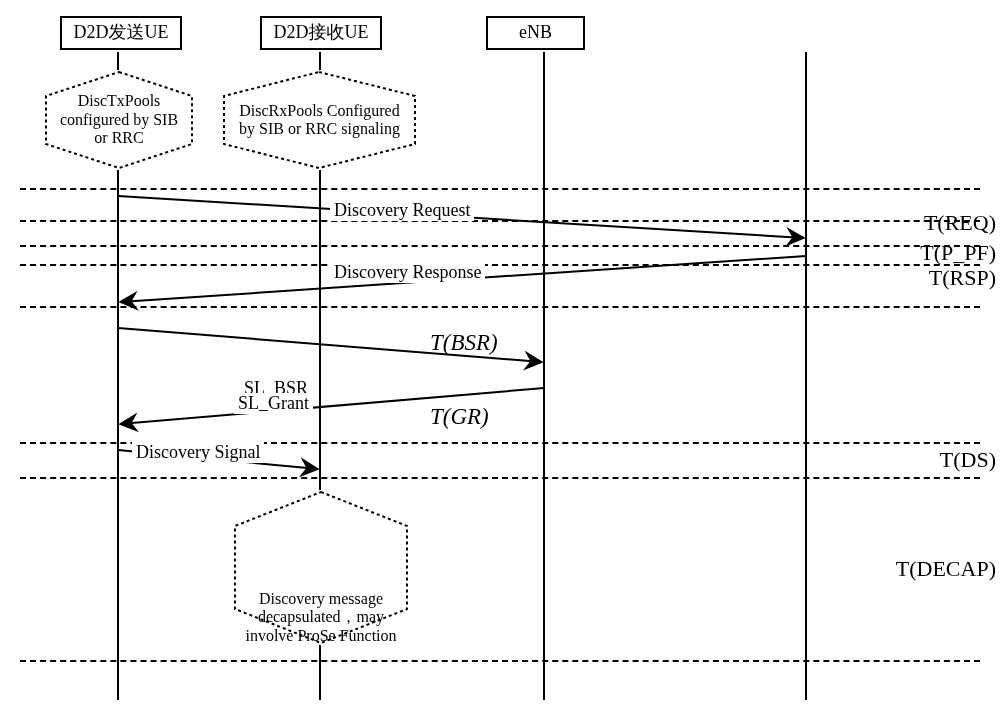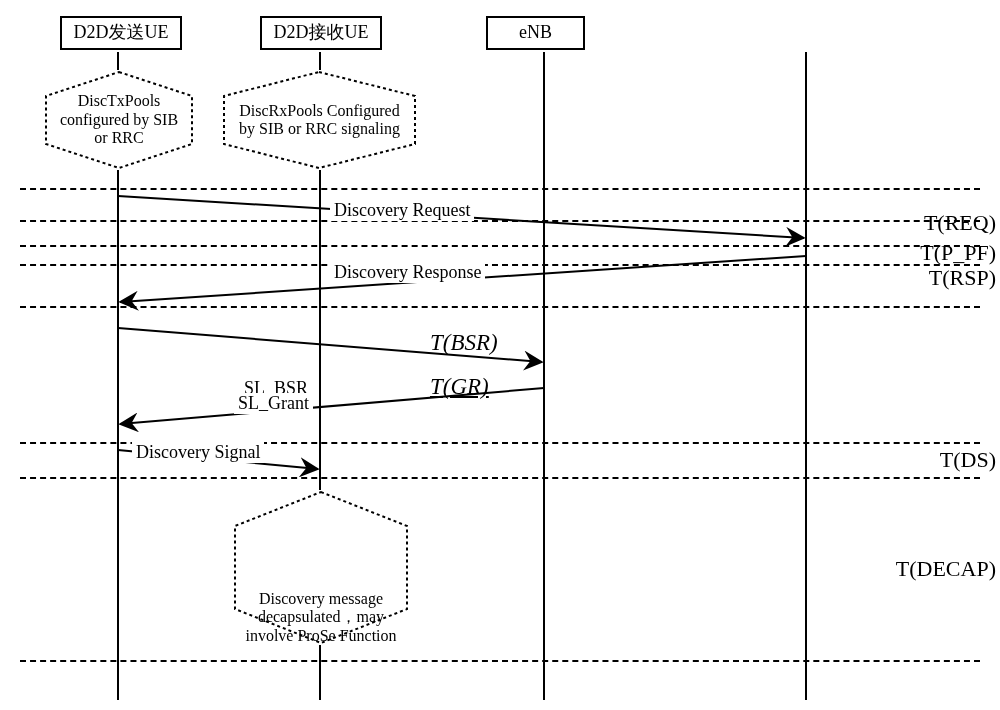--- a/index.html
+++ b/index.html
@@ -153,15 +153,15 @@
     <line x1="118" y1="450" x2="318" y2="469" stroke="#000" stroke-width="2" marker-end="url(#arrowR)"></line>
   </svg>
 
   <div class="arrow-label" style="left:330px; top:262px;">Discovery Response</div>
   <div class="arrow-label" style="left:330px; top:200px;">Discovery Request</div>
   <div class="arrow-label" style="left:240px; top:330px;margin-top:48px;">SL_BSR</div>
   <div class="arrow-label" style="left:234px; top:393px;">SL_Grant</div>
   <div class="arrow-label" style="left:132px; top:442px;">Discovery Signal</div>
 
   <div class="arrow-sublabel" style="left:430px; top:330px;">T(BSR)</div>
-  <div class="arrow-sublabel" style="left:430px; top:374px;text-decoration:underline;">T(GR)</div>
+  <div class="arrow-sublabel" style="left:430px; top:404px;">T(GR)</div>
 
 </div>
 
 </body></html>

